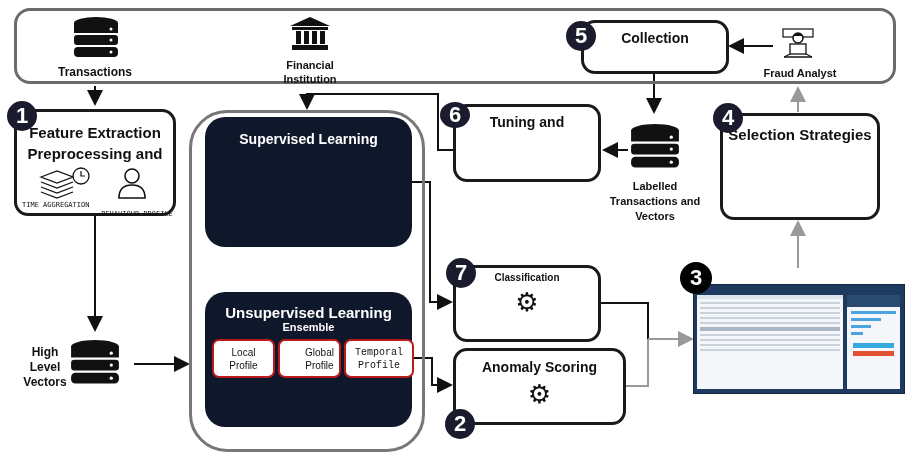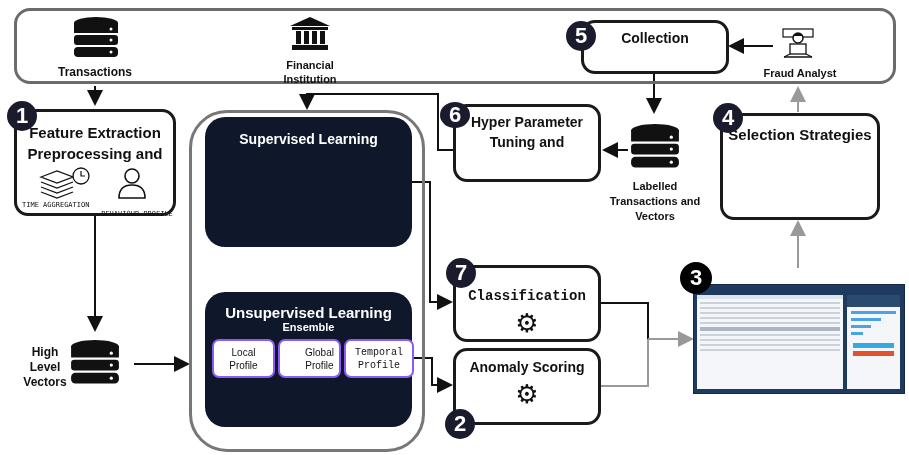--- a/index.html
+++ b/index.html
@@ -6,21 +6,21 @@
   body { width:909px; height:455px; position:relative; overflow:hidden;
          font-family:"Liberation Sans", sans-serif; color:#111; }
   .abs { position:absolute; }
   svg.wires { position:absolute; left:0; top:0; width:909px; height:455px; pointer-events:none; }
   .topbar { left:14px; top:8px; width:882px; height:76px; border:3px solid #6b6b6b; border-radius:16px; box-sizing:border-box; }
   .lbl { font-weight:bold; text-align:center; font-stretch:condensed; }
   .box { border:3px solid #1a1a1a; border-radius:14px; background:#fff; box-sizing:border-box; }
   .badge { width:30px; height:30px; border-radius:50%; background:#1b1b2e; color:#fff; font-weight:bold;
            font-size:22px; display:flex; align-items:center; justify-content:center; z-index:3; }
   .dark { background:#0f172a; border-radius:20px; }
-  .mini { background:#fff; border:2px solid #8b5cf6; border-radius:7px; box-sizing:border-box;
+  .mini { background:#fff; border:2px solid #b91c1c; border-radius:7px; box-sizing:border-box;
           font-size:10px; text-align:center; display:flex; align-items:center; justify-content:center; line-height:13px; }
   .mono { font-family:"DejaVu Sans Mono", monospace; font-size:7px; }
 </style>
 </head>
 <body>
 
 <svg class="wires" viewBox="0 0 909 455">
   <defs>
     <marker id="ab" markerWidth="8" markerHeight="8" refX="7" refY="4" orient="auto">
         <path d="M0,0 L8,4 L0,8 z" fill="#111"></path>
@@ -173,21 +173,20 @@
 </div>
 <div class="abs mini" style="left:344px;top:339px;width:70px;height:39px;font-family:Liberation Mono, monospace;">
   <div>
       <div>Temporal</div>
       <div>Profile</div>
     </div>
 </div>
 
 <div class="abs box" style="left:453px;top:104px;width:148px;height:78px;">
   <div class="lbl" style="font-size:14px;line-height:20px;margin-top:5px;">
-    <div>Hyper Parameter</div>
     <div>Tuning and</div>
   </div>
 </div>
 <div class="abs badge" style="left:440px;top:102px;width:30px;height:26px;">6</div>
 
 <div class="abs" style="left:630px;top:124px;">
   <svg width="50" height="48" viewBox="0 0 46 44">
     <ellipse cx="23" cy="6" rx="22" ry="6" fill="#111"></ellipse>
     <rect x="1" y="6" width="44" height="10" fill="#111"></rect>
     <rect x="1" y="18" width="44" height="10" rx="3" fill="#111"></rect>
@@ -202,26 +201,26 @@
   <div>Transactions and</div>
   <div>Vectors</div>
 </div>
 
 <div class="abs box" style="left:720px;top:113px;width:160px;height:107px;">
   <div class="lbl" style="font-size:15px;margin-top:10px;">Selection Strategies</div>
 </div>
 <div class="abs badge" style="left:713px;top:103px;">4</div>
 
 <div class="abs box" style="left:453px;top:265px;width:148px;height:77px;">
-  <div class="lbl" style="font-size:14px;margin-top:20px;font-family:Liberation Mono, monospace;">Classification</div>
+  <div class="lbl" style="font-size:10px;margin-top:4px;">Classification</div>
   <div style="text-align:center;font-size:26px;line-height:30px;margin-top:4px;">⚙</div>
 </div>
 <div class="abs badge" style="left:446px;top:258px;">7</div>
 
-<div class="abs box" style="left:453px;top:348px;width:148px;height:77px;">
+<div class="abs box" style="left:453px;top:348px;width:173px;height:77px;">
   <div class="lbl" style="font-size:14px;margin-top:8px;">Anomaly Scoring</div>
   <div style="text-align:center;font-size:26px;line-height:30px;margin-top:4px;">⚙</div>
 </div>
 <div class="abs badge" style="left:445px;top:409px;">2</div>
 
 <div class="abs" style="left:693px;top:284px;width:210px;height:108px;background:#1e3a5f;border:1px solid #14283f;">
   <div style="position:absolute;left:3px;top:10px;width:146px;height:94px;background:#f4f6f9;">
     <div style="height:4px;background:#dde3ea;"></div>
     <div style="margin:3px 3px;height:2px;background:#c9d1db;"></div>
     <div style="margin:3px 3px;height:2px;background:#c9d1db;"></div>

